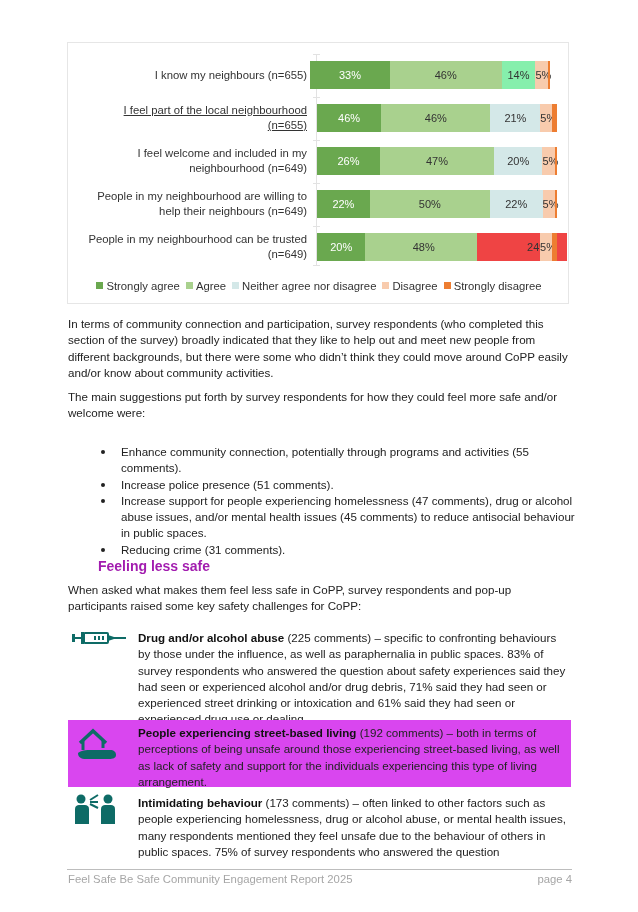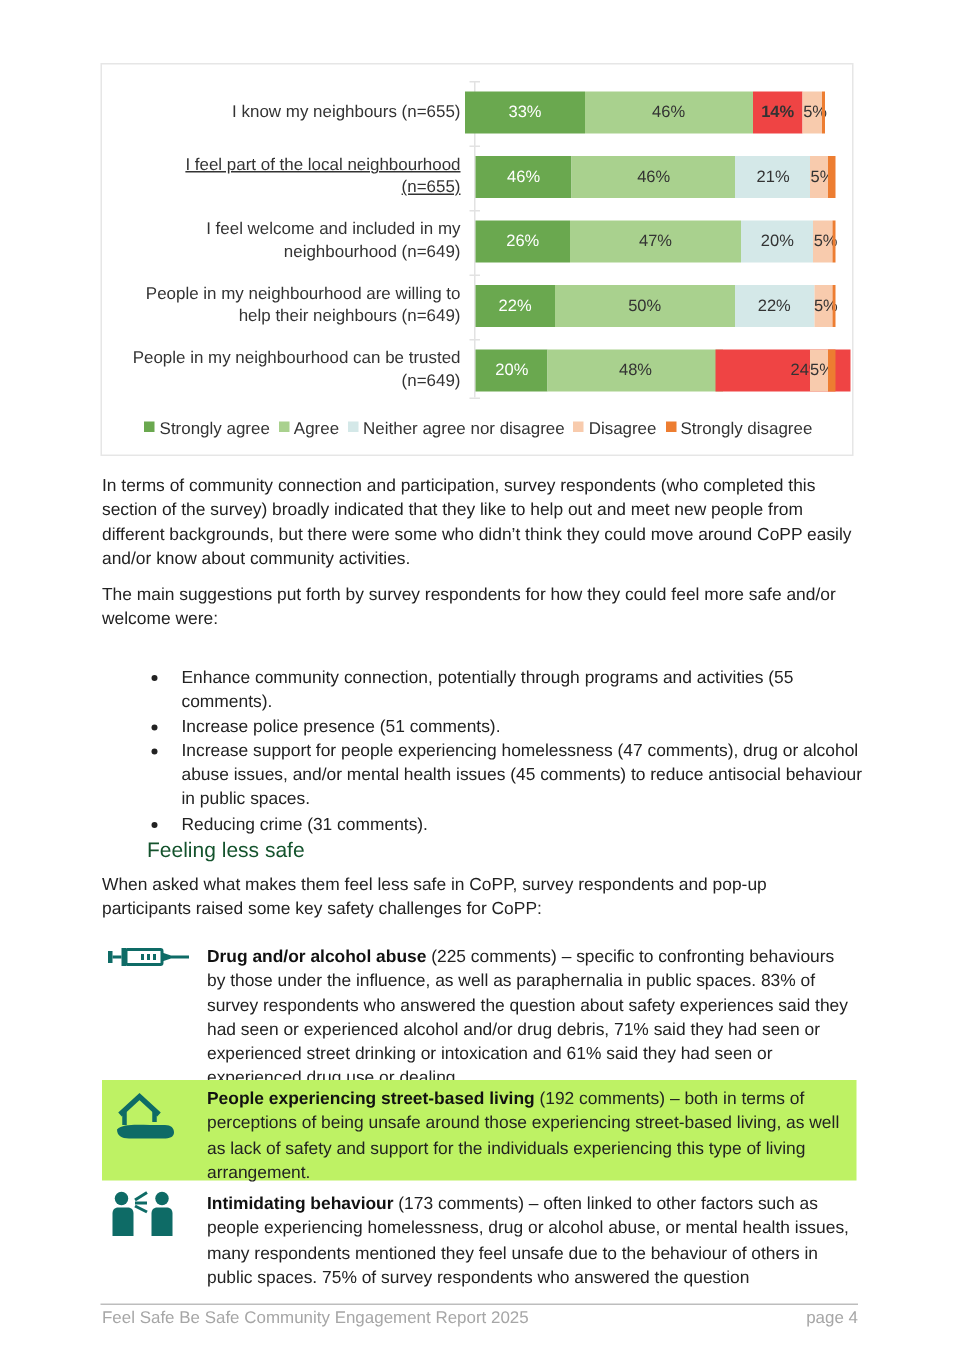--- a/index.html
+++ b/index.html
@@ -17,23 +17,23 @@
   .axis-tick { position:absolute; left:312px; width:7px; height:1px; background:#e2e2e2; }
   .legend { position:absolute; left:0; width:502px; top:237px; text-align:center;
             font-size:11.3px; color:#333; }
   .legend-item { display:inline-block; margin:0 3px; }
   .legend-swatch { display:inline-block; width:7px; height:7px; margin-right:3px; vertical-align:1px; }
   .para { position:absolute; left:68px; width:505px; font-size:11.6px; line-height:16.3px; color:#222; }
   .bullets { position:absolute; left:68px; top:432px; width:505px; margin:12px; padding:0; list-style:none;
              font-size:11.6px; line-height:16.3px; color:#222; }
   .bullets li { position:relative; padding-left:41px; margin-bottom:0; }
   .bullets li .dot { position:absolute; left:21px; top:6px; width:4px; height:4px; border-radius:50%; background:#222; }
-  .heading { position:absolute; left:68px; top:558px; font-size:14px; font-weight:normal; color:#14532d;padding-left:30px; }
+  .heading { position:absolute; left:68px; top:558px; font-size:14px; font-weight:bold; color:#a21caf;padding-left:30px; }
   .issue { position:absolute; left:68px; width:503px; }
-  .issue.shaded { background:#bef264; }
+  .issue.shaded { background:#d946ef; }
   .issue-icon { position:absolute; left:0; }
   .issue-text { position:absolute; left:70px; width:432px; font-size:11.6px; line-height:16.3px; color:#222; }
   .issue-text b { font-weight:bold; color:#111; }
   .footer-rule { position:absolute; left:67px; top:869px; width:505px; height:1px; background:#bdbdbd; }
   .footer-left { position:absolute; left:68px; top:873px; font-size:11.3px; color:#a6a6a6; }
   .footer-right { position:absolute; right:66px; top:873px; font-size:11.3px; color:#a6a6a6; }
 </style>
 </head>
 <body>
 
@@ -45,21 +45,21 @@
       <div class="axis-tick" style="left: 245px; top: 97px;"></div>
       <div class="axis-tick" style="left: 245px; top: 140px;"></div>
       <div class="axis-tick" style="left: 245px; top: 183px;"></div>
       <div class="axis-tick" style="left: 245px; top: 222px;"></div>
       <div class="row-label" style="left: 0px; width: 239px; right: auto; top: 24.5px;">
         <div>I know my neighbours (n=655)</div>
       </div>
       <div class="bar-row" style="left: 242px; top: 18px; height: 28px; width: 240px;">
         <div class="seg light-text" style="left: 0px; width: 80px; background: rgb(106, 168, 79);">33%</div>
         <div class="seg" style="left: 80px; width: 111.515px; background: rgb(169, 209, 142);">46%</div>
-        <div class="seg" style="left: 191.515px; width: 33.9394px; background: #ef4444; font-weight: bold;">14%</div>
+        <div class="seg" style="left: 191.515px; width: 33.9394px; background: #86efac;">14%</div>
         <div class="seg" style="left: 225.455px; width: 12.1212px; background: rgb(248, 203, 173);">5%</div>
         <div class="seg" style="left: 237.576px; width: 2.42424px; background: rgb(237, 125, 49);"></div>
       </div>
       <div class="row-label" style="left: 0px; width: 239px; right: auto; top: 60px; text-decoration: underline;">
         <div>I feel part of the local neighbourhood</div>
         <div>(n=655)</div>
       </div>
       <div class="bar-row" style="left: 249px; top: 61px; height: 28px; width: 240px;">
         <div class="seg light-text" style="left: 0px; width: 64.1584px; background: rgb(106, 168, 79);">46%</div>
         <div class="seg" style="left: 64.1584px; width: 109.307px; background: rgb(169, 209, 142);">46%</div>

